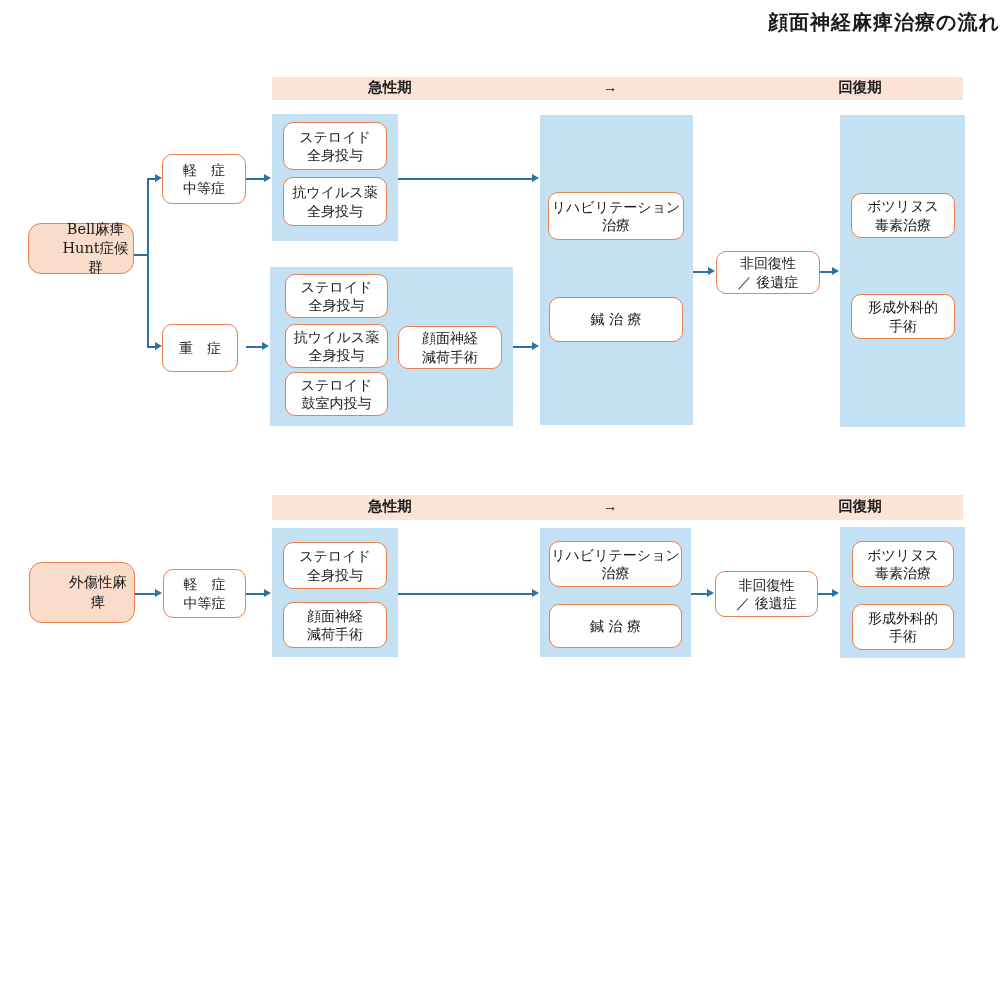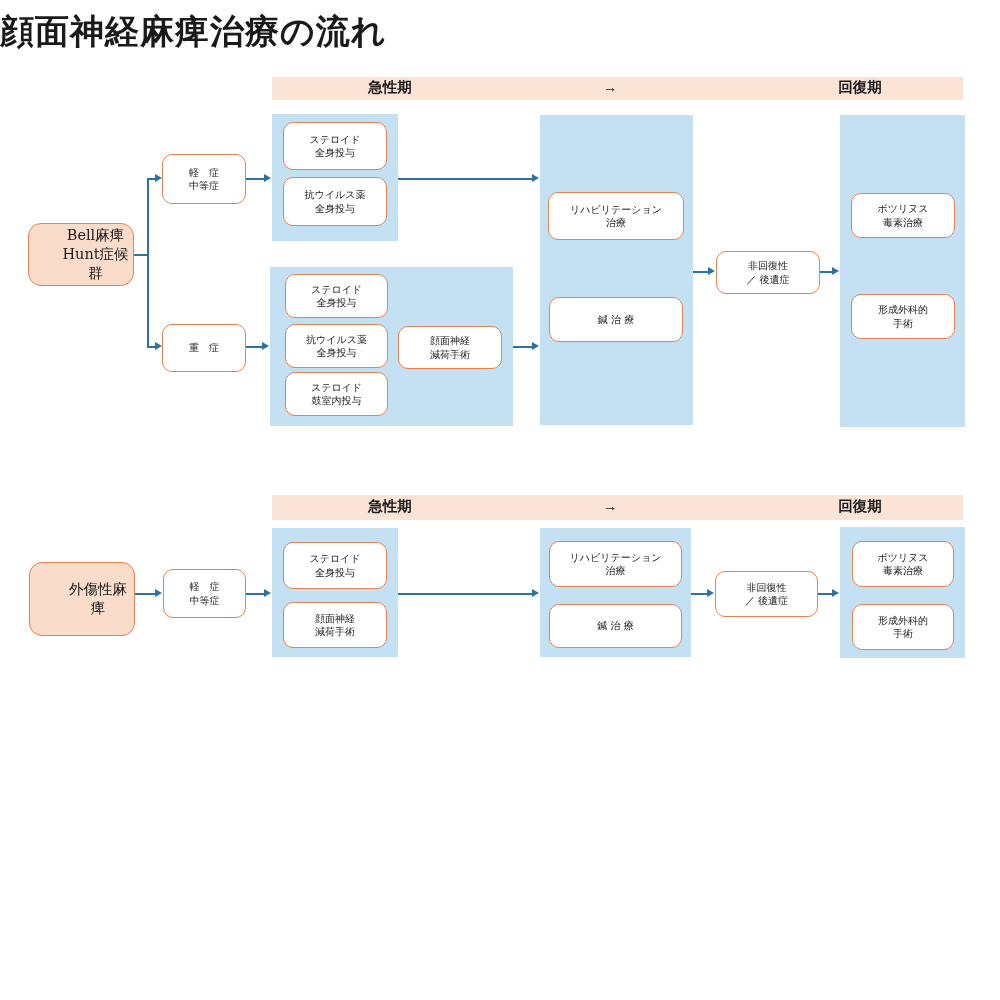--- a/index.html
+++ b/index.html
@@ -5,35 +5,35 @@
   :root{
     --band:#fbe3d6; --boxfill:#f9dcca; --border:#e8804f;
     --blue:#c3e1f2; --line:#2d73a1; --ink:#1a1a1a;
   }
   html,body{margin:0;padding:0;background:#fff;}
   .canvas{
     position:relative;width:1000px;height:1000px;background:#fff;overflow:hidden;
     font-family:"DejaVu Serif","Liberation Serif",serif;color:var(--ink);
   }
   .title{
-    position:absolute;left:0;top:9px;width:1000px;text-align:left;
-    font-size:34px;font-weight:600;letter-spacing:1px;
+    position:absolute;left:0;top:9px;width:1000px;text-align:right;
+    font-size:20px;font-weight:600;letter-spacing:1px;
   }
   .band{position:absolute;background:var(--band);}
   .band-label{
     position:absolute;top:0;transform:translateX(-50%);
     font-size:14.5px;font-weight:600;white-space:nowrap;font-family:Liberation Mono, monospace;
   }
   .b1 .band-label{line-height:23px;}
   .b2 .band-label{line-height:25px;}
   .panel{position:absolute;background:var(--blue);}
   .node{
     position:absolute;display:flex;align-items:center;justify-content:center;
     text-align:center;background:#fff;border:1.6px solid var(--border);
-    border-radius:10px;font-size:10px;line-height:1.32;white-space:pre-line;
+    border-radius:10px;font-size:14px;line-height:1.32;white-space:pre-line;
     box-sizing:border-box;
   }
   .node.source{background:var(--boxfill);border-radius:13px;font-size:14.5px;}
   .hline{position:absolute;height:1.6px;background:var(--line);}
   .vline{position:absolute;width:1.6px;background:var(--line);}
   .ah{
     position:absolute;width:0;height:0;
     border-left:7px solid var(--line);
     border-top:4.5px solid transparent;border-bottom:4.5px solid transparent;
   }
@@ -54,25 +54,25 @@
     <span class="band-label" style="left:118px;">急性期</span>
     <span class="band-label" style="left:338px;">→</span>
     <span class="band-label" style="left:588px;">回復期</span>
   </div>
 
   <div class="panel" style="left:272px;top:114px;width:126px;height:127px;"></div>
   <div class="panel" style="left:270px;top:267px;width:243px;height:159px;"></div>
   <div class="panel" style="left:540px;top:115px;width:153px;height:310px;"></div>
   <div class="panel" style="left:840px;top:115px;width:125px;height:312px;"></div>
 
-  <div class="node source" style="left:28px;top:223px;width:106px;height:63px;padding-left:29px;">Bell麻痺
+  <div class="node source" style="left:28px;top:223px;width:106px;height:51px;padding-left:29px;">Bell麻痺
 Hunt症候群</div>
   <div class="node" style="left:162px;top:154px;width:84px;height:50px;">軽　症
 中等症</div>
-  <div class="node" style="left:162px;top:324px;width:84px;height:48px;">重　症</div>
+  <div class="node" style="left:162px;top:324px;width:76px;height:48px;">重　症</div>
 
   <div class="node" style="left:283px;top:122px;width:104px;height:48px;">ステロイド
 全身投与</div>
   <div class="node" style="left:283px;top:177px;width:104px;height:49px;">抗ウイルス薬
 全身投与</div>
 
   <div class="node" style="left:285px;top:274px;width:103px;height:44px;">ステロイド
 全身投与</div>
   <div class="node" style="left:285px;top:324px;width:103px;height:44px;">抗ウイルス薬
 全身投与</div>
@@ -119,21 +119,21 @@
   <div class="band b2" style="left:272px;top:495px;width:691px;height:25px;">
     <span class="band-label" style="left:118px;">急性期</span>
     <span class="band-label" style="left:338px;">→</span>
     <span class="band-label" style="left:588px;">回復期</span>
   </div>
 
   <div class="panel" style="left:272px;top:528px;width:126px;height:129px;"></div>
   <div class="panel" style="left:540px;top:528px;width:151px;height:129px;"></div>
   <div class="panel" style="left:840px;top:527px;width:125px;height:131px;"></div>
 
-  <div class="node source" style="left:29px;top:562px;width:106px;height:74px;padding-left:32px;">外傷性麻痺</div>
+  <div class="node source" style="left:29px;top:562px;width:106px;height:61px;padding-left:32px;">外傷性麻痺</div>
   <div class="node" style="left:163px;top:569px;width:83px;height:49px;">軽　症
 中等症</div>
 
   <div class="node" style="left:283px;top:542px;width:104px;height:47px;">ステロイド
 全身投与</div>
   <div class="node" style="left:283px;top:602px;width:104px;height:46px;">顔面神経
 減荷手術</div>
 
   <div class="node" style="left:549px;top:541px;width:133px;height:46px;">リハビリテーション
 治療</div>

